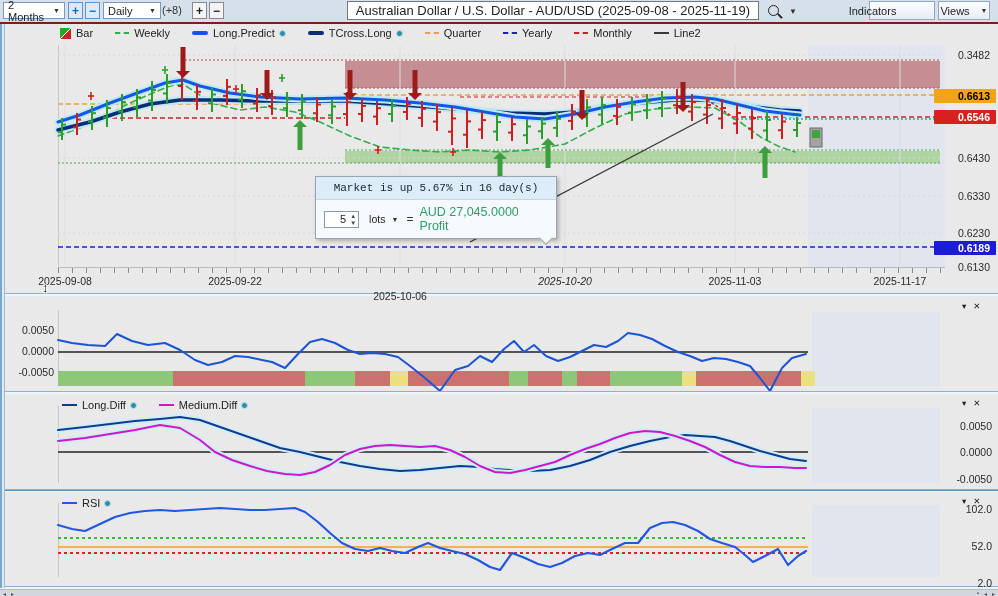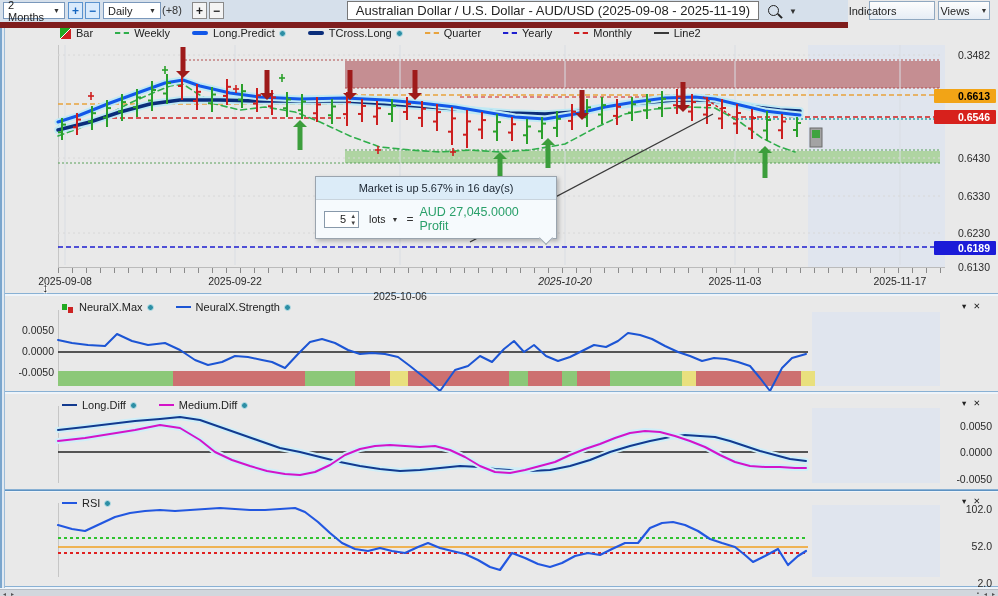--- a/index.html
+++ b/index.html
@@ -1,20 +1,20 @@
 <!DOCTYPE html>
 <html><head>
 <meta charset="utf-8">
 <style>
   html,body{margin:0;padding:0;background:#fff;}
   .screen{position:relative;width:998px;height:596px;background:#e9e9e9;overflow:hidden;
           font-family:"Liberation Sans",sans-serif;color:#222;}
   
-  .toolbar{position:absolute;left:0;top:0;width:848px;height:22px;background:#d6e0eb;
-           border-bottom:6px solid #7f1d1d;z-index:4;}
+  .toolbar{position:absolute;left:0;top:0;width:998px;height:22px;background:#d6e0eb;
+           border-bottom:2px solid #7f1d1d;z-index:4;}
   .sel{position:absolute;top:2px;height:17px;background:#fff;border:1px solid #7a98bb;
        font-size:11px;display:flex;align-items:center;justify-content:space-between;
        padding:0 4px;box-sizing:border-box;}
   .caret{font-size:7px;color:#333;margin-left:6px;}
   .tbtn{position:absolute;top:2px;width:15px;height:17px;display:flex;align-items:center;
         justify-content:center;font-weight:bold;font-size:12px;border:1px solid;box-sizing:border-box;}
   .tbtn.blue{background:#d9eafc;border-color:#5b93cf;color:#1565c0;}
   .tbtn.gray{background:#f4f4f4;border-color:#8a8a8a;color:#222;}
   .addedbars{position:absolute;top:4px;left:162px;font-size:11px;color:#333;}
   .titlebox{position:absolute;left:347px;top:1px;width:412px;height:19px;background:#fff;
@@ -56,21 +56,21 @@
   .ylab-left{left:8px;width:46px;text-align:right;}
   .ylab-right{left:950px;width:42px;text-align:right;}
   .xlab{width:80px;text-align:center;top:274px;}
   .tickstrip{position:absolute;left:58px;top:267px;width:887px;height:5px;z-index:1;
              border-top:1px solid #bbb;
              background:repeating-linear-gradient(90deg,#8a8a8a 0 1px,transparent 1px 14px);}
   .pctl{position:absolute;z-index:3;display:flex;gap:7px;font-size:8.5px;color:#222;}
   
   .tooltip{position:absolute;left:315px;top:176px;width:240px;z-index:5;
            border:1px solid #9aa4ae;box-shadow:2px 2px 4px rgba(0,0,0,.25);font-size:11px;}
-  .tt-head{background:#dcecf8;padding:4px 0;text-align:center;line-height:14px;color:#1a2430;}
+  .tt-head{background:#dcecf8;padding:4px 0;text-align:center;line-height:14px;color:#1a2430;font-family:Liberation Mono, monospace;}
   .tt-row{background:#f6fafd;border-top:1px solid #c9d4dd;padding:5px 8px;display:flex;
           align-items:center;gap:6px;}
   .spin{width:36px;height:17px;border:1px solid #8899aa;background:#fff;display:flex;
         align-items:center;box-sizing:border-box;}
   .spin .val{flex:1;text-align:right;padding-right:2px;font-size:11px;}
   .spin .arr{width:10px;display:flex;flex-direction:column;line-height:0;}
   .spin .arr span{font-size:6px;color:#444;height:7px;display:flex;align-items:center;justify-content:center;}
   .lots{font-size:10.5px;color:#222;margin-left:4px;}
   .lotcaret{font-size:7px;color:#333;}
   .eq{font-size:12px;color:#333;margin-left:2px;}
@@ -397,32 +397,20 @@
       </span>
       <span class="li">
         <span class="sw sw-dash" style="border-top-color: rgb(207, 31, 31);"></span>
         <span>Monthly</span>
       </span>
       <span class="li">
         <span class="sw sw-solid" style="background: rgb(58, 58, 58);"></span>
         <span>Line2</span>
       </span>
     </div>
-  <div class="legend" style="left:62px;top:301px;">
-      <span class="li">
-        <span class="sw sw-maxbar"></span>
-        <span>NeuralX.Max</span>
-        <span class="dot"></span>
-      </span>
-      <span class="li">
-        <span class="sw sw-solid" style="background: rgb(28, 85, 212);"></span>
-        <span>NeuralX.Strength</span>
-        <span class="dot"></span>
-      </span>
-    </div>
   <div class="legend" style="left:62px;top:399px;">
       <span class="li">
         <span class="sw sw-solid" style="background: rgb(18, 58, 143);"></span>
         <span>Long.Diff</span>
         <span class="dot"></span>
       </span>
       <span class="li">
         <span class="sw sw-solid" style="background: rgb(212, 20, 200);"></span>
         <span>Medium.Diff</span>
         <span class="dot"></span>

